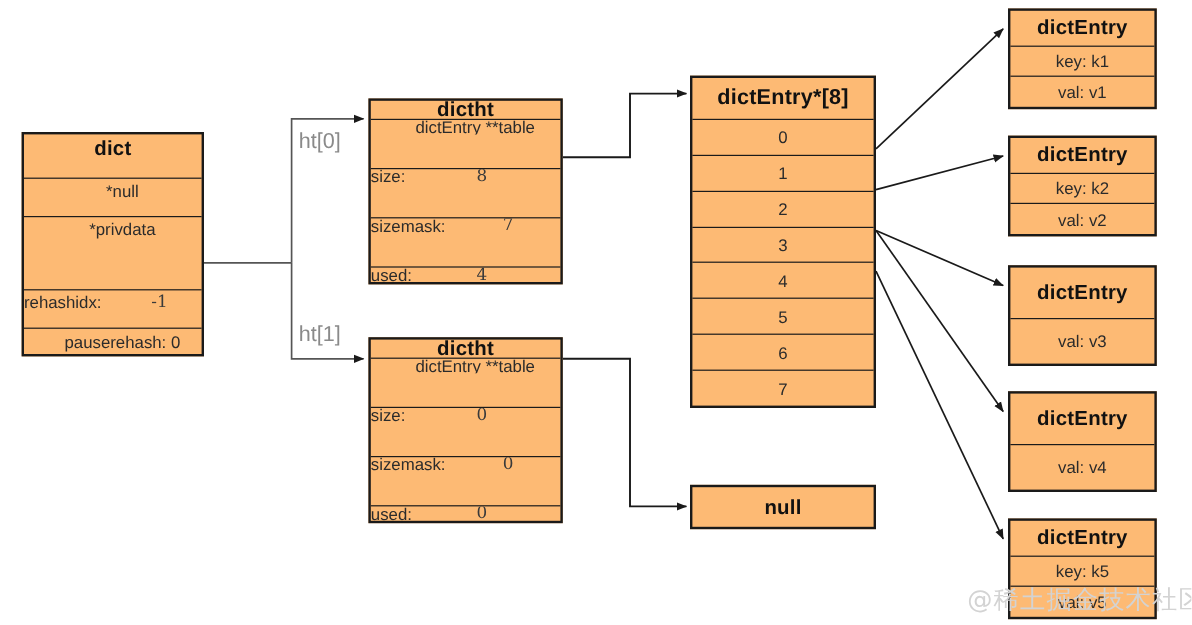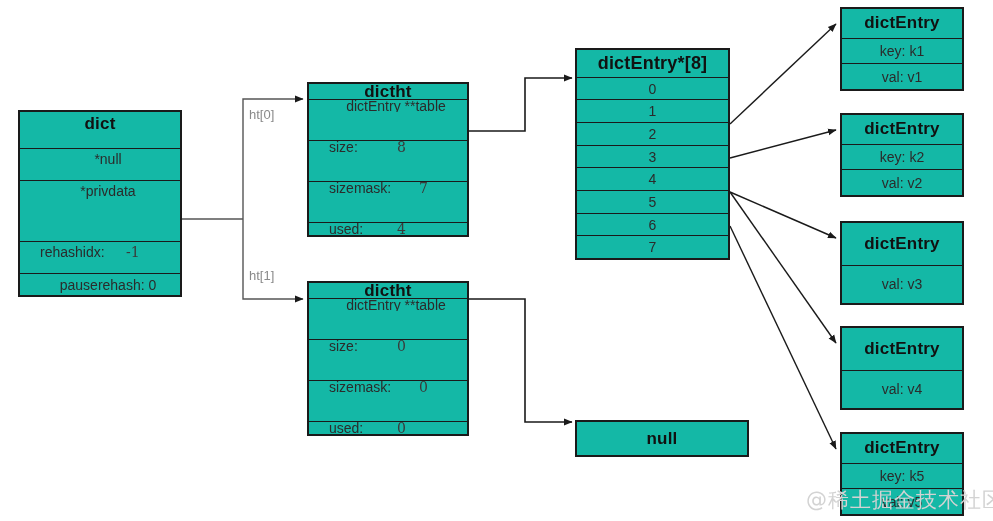--- a/index.html
+++ b/index.html
@@ -17,21 +17,21 @@
   svg.wires{
     position:absolute;
     left:0;top:0;
     width:993px;height:521px;
     pointer-events:none;
   }
   .box{
     position:absolute;
     box-sizing:border-box;
     border:2px solid #1a1a1a;
-    background:#14b8a6;
+    background:#fdba74;
     display:flex;
     flex-direction:column;
   }
   .row{
     box-sizing:border-box;
     flex:1 1 auto;
     display:flex;
     align-items:center;
     justify-content:center;
     border-top:1.5px solid #1a1a1a;
@@ -44,39 +44,39 @@
   .row.head{
     font-weight:bold;
     font-size:17px;
     color:#111111;
     letter-spacing:.2px;
   }
   .row.head.big{font-size:18px;}
   
   .kv{
     justify-content:flex-start;
-    padding-left:20px;
+    padding-left:0;
     position:relative;
     margin-top:28px;
   }
   .kv .k{color:#2b2b2b;font-size:14px;}
   .kv .v{
     position:absolute;
     font-size:14px;
     color:#3a3a3a;
     font-family:"DejaVu Serif",serif;
   }
   .dictht .v{left:88px;}
   .dictht .v.shift{left:110px;}
   .dictbox .v{left:106px;}
   .center{justify-content:center;padding-left:16px;}
 
   .edge-label{
     position:absolute;
-    font-size:13px;
+    font-size:18px;
     color:#8a8a8a;
     font-family:"Liberation Sans",sans-serif;
     white-space:nowrap;
   }
   .watermark{
     position:absolute;
     font-size:21px;
     color:#d3d3d3;
     white-space:nowrap;
     font-family:"DejaVu Sans",sans-serif;
@@ -109,21 +109,21 @@
 
     <path d="M469,299 L525,299 L525,422 L572,422" fill="none" stroke="#1a1a1a" stroke-width="1.6" marker-end="url(#ah)"></path>
 
     <path d="M730,124 L836,24" fill="none" stroke="#1a1a1a" stroke-width="1.4" marker-end="url(#ah)"></path>
     <path d="M730,158 L836,130" fill="none" stroke="#1a1a1a" stroke-width="1.4" marker-end="url(#ah)"></path>
     <path d="M730,192 L836,238" fill="none" stroke="#1a1a1a" stroke-width="1.4" marker-end="url(#ah)"></path>
     <path d="M730,192 L836,343" fill="none" stroke="#1a1a1a" stroke-width="1.4" marker-end="url(#ah)"></path>
     <path d="M730,226 L836,449" fill="none" stroke="#1a1a1a" stroke-width="1.4" marker-end="url(#ah)"></path>
   </svg>
 
-  <div class="box dictbox" style="left:18px;top:110px;width:164px;height:187px;gap:11px;">
+  <div class="box dictbox" style="left:18px;top:110px;width:152px;height:187px;gap:11px;">
     <div class="row head first">dict</div>
     <div class="row center">*null</div>
     <div class="row center">*privdata</div>
     <div class="row kv">
       <span class="k">rehashidx:</span>
       <span class="v">-1</span>
     </div>
     <div class="row center">pauserehash: 0</div>
   </div>
 
@@ -157,33 +157,33 @@
     <div class="row kv">
       <span class="k">sizemask:</span>
       <span class="v shift">0</span>
     </div>
     <div class="row kv">
       <span class="k">used:</span>
       <span class="v">0</span>
     </div>
   </div>
 
-  <div class="box" style="left:575px;top:48px;width:155px;height:212px;">
+  <div class="box" style="left:575px;top:63px;width:155px;height:277px;">
     <div class="row head big first">dictEntry*[8]</div>
     <div class="row arrayrow">0</div>
     <div class="row arrayrow">1</div>
     <div class="row arrayrow">2</div>
     <div class="row arrayrow">3</div>
     <div class="row arrayrow">4</div>
     <div class="row arrayrow">5</div>
     <div class="row arrayrow">6</div>
     <div class="row arrayrow">7</div>
   </div>
 
-  <div class="box" style="left:575px;top:420px;width:174px;height:37px;text-align:center;">
+  <div class="box" style="left:575px;top:404px;width:155px;height:37px;text-align:center;">
     <div class="row head first">null</div>
   </div>
 
   <div class="box" style="left:840px;top:7px;width:124px;height:84px;">
     <div class="row head first">dictEntry</div>
     <div class="row">key: k1</div>
     <div class="row">val: v1</div>
   </div>
 
   <div class="box" style="left:840px;top:113px;width:124px;height:84px;">

